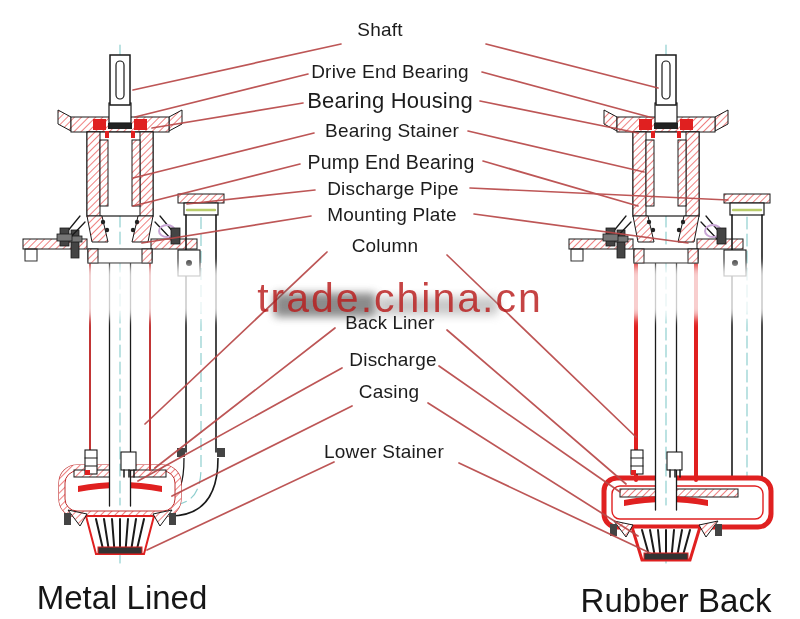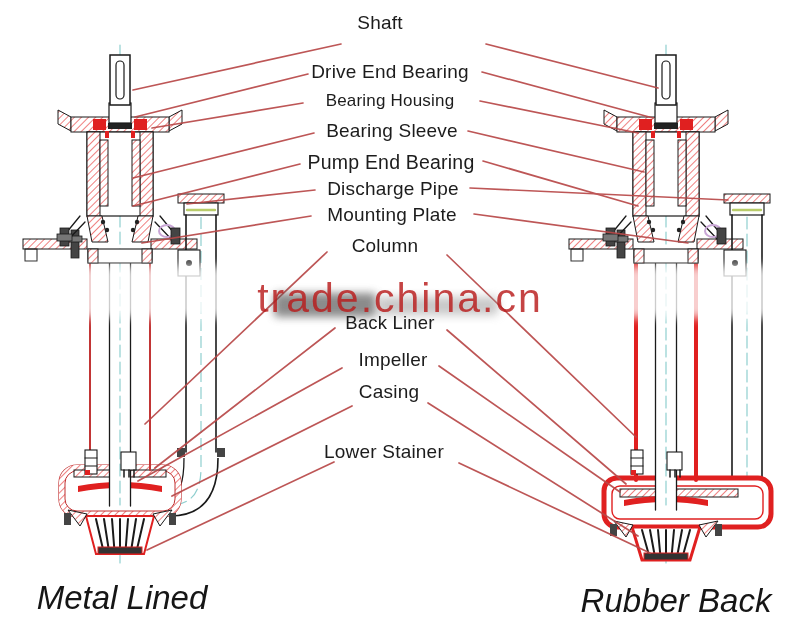--- a/index.html
+++ b/index.html
@@ -7,21 +7,21 @@
     position:relative;width:800px;height:619px;background:#ffffff;overflow:hidden;
     font-family:"Liberation Sans", sans-serif;
   }
   #diagram-svg{position:absolute;left:0;top:0;}
   .part-label{
     position:absolute;transform:translate(-50%,-50%);
     color:#1c1c1c;white-space:nowrap;letter-spacing:.2px;
   }
   .caption{
     position:absolute;transform:translate(-50%,-50%);
-    font-size:33px;color:#161616;white-space:nowrap;font-style:italic;
+    font-size:33px;color:#161616;white-space:nowrap;
   }
   #watermark{
     position:absolute;transform:translate(-50%,-50%);
     left:400px;top:298px;font-size:41px;color:#b91c1c;opacity:.82;
     letter-spacing:2px;white-space:nowrap;
   }
   #wm-blob{
     position:absolute;left:274px;top:293px;width:102px;height:24px;
     background:#5f5f5f;border-radius:4px;filter:blur(4px);opacity:.72;
   }
@@ -240,29 +240,29 @@
         <line x1="428" y1="403" x2="638" y2="536"></line>
         <line x1="459" y1="463" x2="650" y2="553"></line>
       </g>
     </svg>
 
   <div id="wm-blob"></div>
   <div id="wm-blob2"></div>
   <div id="watermark">trade.china.cn</div>
 
   <div id="labels">
-      <div class="part-label" style="left: 380px; top: 23px; font-size: 19px;">Shaft</div>
+      <div class="part-label" style="left: 380px; top: 30px; font-size: 19px;">Shaft</div>
       <div class="part-label" style="left: 390px; top: 72px; font-size: 19px;">Drive End Bearing</div>
-      <div class="part-label" style="left: 390px; top: 101px; font-size: 17px;">Bearing Housing</div>
-      <div class="part-label" style="left: 392px; top: 131px; font-size: 19px;">Bearing Sleeve</div>
+      <div class="part-label" style="left: 390px; top: 101px; font-size: 22px;">Bearing Housing</div>
+      <div class="part-label" style="left: 392px; top: 131px; font-size: 19px;">Bearing Stainer</div>
       <div class="part-label" style="left: 391px; top: 162px; font-size: 19.5px;">Pump End Bearing</div>
       <div class="part-label" style="left: 393px; top: 189px; font-size: 19px;">Discharge Pipe</div>
       <div class="part-label" style="left: 392px; top: 215px; font-size: 19px; text-align: center;">Mounting Plate</div>
       <div class="part-label" style="left: 385px; top: 246px; font-size: 19px;">Column</div>
       <div class="part-label" style="left: 390px; top: 323px; font-size: 18.5px;">Back Liner</div>
-      <div class="part-label" style="left: 393px; top: 360px; font-size: 19px;">Impeller</div>
+      <div class="part-label" style="left: 393px; top: 360px; font-size: 19px;">Discharge</div>
       <div class="part-label" style="left: 389px; top: 392px; font-size: 19px;">Casing</div>
       <div class="part-label" style="left: 384px; top: 452px; font-size: 19px;">Lower Stainer</div>
     </div>
 
   <div class="caption" style="left:122px;top:598px">Metal Lined</div>
   <div class="caption" style="left:676px;top:601px">Rubber Back</div>
 </div>
 
 </body></html>

